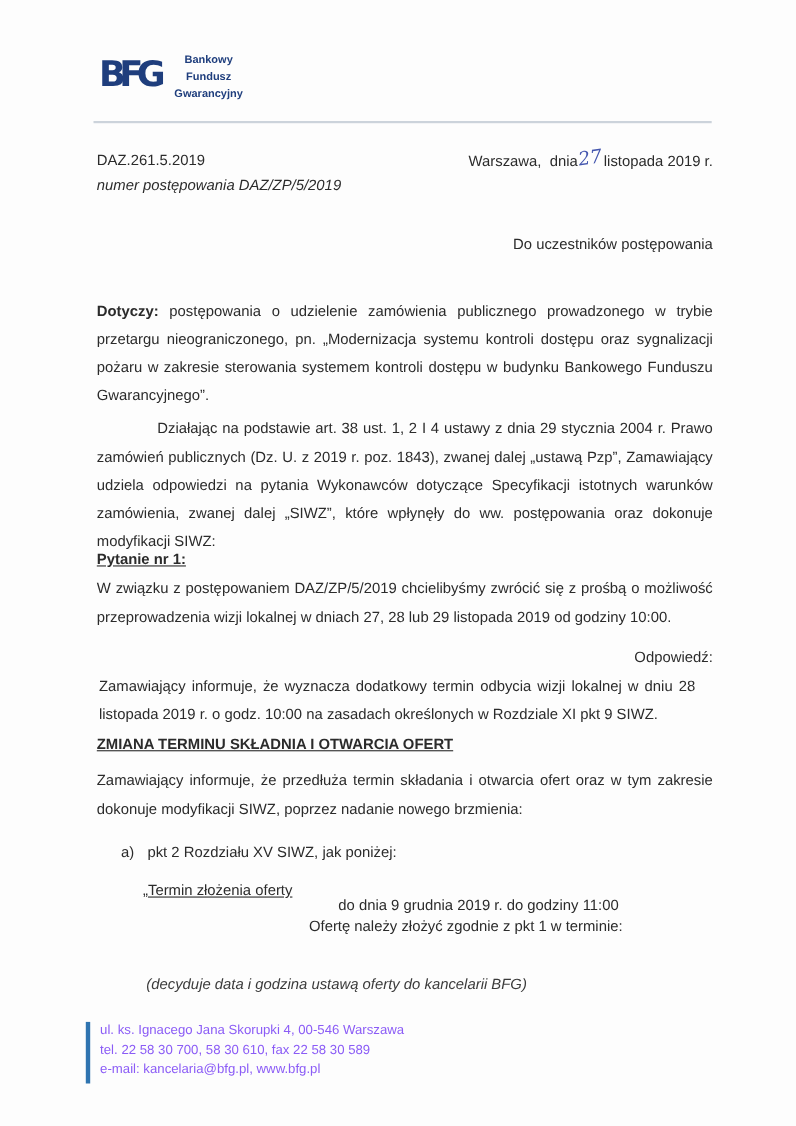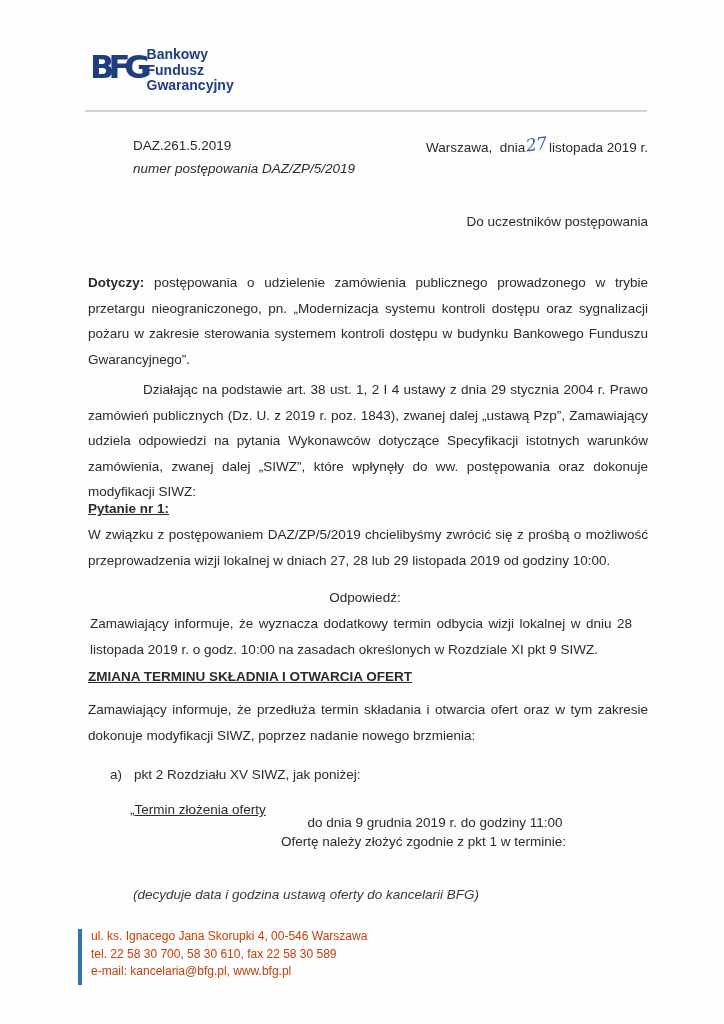--- a/index.html
+++ b/index.html
@@ -12,27 +12,27 @@
     overflow:hidden;
   }
   
   .logo-block { position:absolute; top:38px; left:90px; display:flex; align-items:flex-start; }
   .logo-acronym {
     font-family:"DejaVu Sans", sans-serif;
     font-size:32px; font-weight:800; letter-spacing:-6px;
     color:#1f3e7d; line-height:58px;
   }
   .logo-name {
-    margin-left:2px; margin-top:9px;
-    font-size:14px; font-weight:700; color:#1f3e7d; line-height:15.5px;
+    margin-left:14px; margin-top:9px;
+    font-size:10px; font-weight:700; color:#1f3e7d; line-height:15.5px;text-align:center;
   }
   .header-rule { position:absolute; top:110px; left:85px; width:562px; height:2px; background:#ccd3db; }
 
   
-  .ref-block { position:absolute; top:134px; left:88px; font-size:13.5px; line-height:23px;margin-left:45px; }
+  .ref-block { position:absolute; top:134px; left:88px; font-size:13.5px; line-height:23px; }
   .ref-line2 { font-style:italic; }
   .date-line { position:absolute; top:136px; right:76px; font-size:13.5px; white-space:nowrap; }
   .handwritten {
     display:inline-block;
     color:#4456ae;
     font-family:"DejaVu Serif", serif;
     font-style:italic; font-size:17px; font-weight:500;
     transform:rotate(-8deg) translateY(-2px);
     margin:0 1px;
   }
@@ -43,34 +43,34 @@
     position:absolute; left:88px; width:560px;
     font-size:13.5px; line-height:25.5px; text-align:justify;
   }
   .bold { font-weight:700; }
   .underline { text-decoration:underline; }
 
   .subject-para   { top:270px; }
   .intro-para     { top:377px; text-indent:55px; }
   .question-head  { top:496px; font-weight:700; text-decoration:underline; text-align:left; }
   .question-para  { top:522px; }
-  .answer-head    { top:585px; left:94px; width:542px; text-align:center; }
+  .answer-head    { top:585px; left:106px; width:542px; text-align:right; }
   .answer-para    { top:611px; left:90px; width:542px; }
   .change-head    { top:664px; font-weight:700; text-decoration:underline; text-align:left; }
   .change-para    { top:697px; }
   .item-a         { top:762px; left:110px; width:538px; text-align:left; }
   .item-a .marker { display:inline-block; margin-right:12px; }
   .term-head      { top:797px; left:130px; width:400px; text-align:left; }
   .term-text      { top:829px; left:146px; width:420px; text-align:right; }
   .deadline-line  { top:810px; left:235px; width:400px; font-weight:400; text-align:center; }
   .deadline-note  { top:882px; left:133px; width:420px; font-style:italic; text-align:left; color:#3a3a3a; }
 
   
   .footer-bar  { position:absolute; left:78px; top:929px; width:4px; height:56px; background:#2f74b0; }
-  .footer-text { position:absolute; left:91px; top:928px; font-size:12px; line-height:17.5px; color:#c2410c; }
+  .footer-text { position:absolute; left:91px; top:928px; font-size:12px; line-height:17.5px; color:#8b5cf6; }
 </style>
 </head>
 <body>
 
 <div class="page">
 
   <div class="logo-block">
     <div class="logo-acronym">BFG</div>
     <div class="logo-name">
       <div>Bankowy</div>

